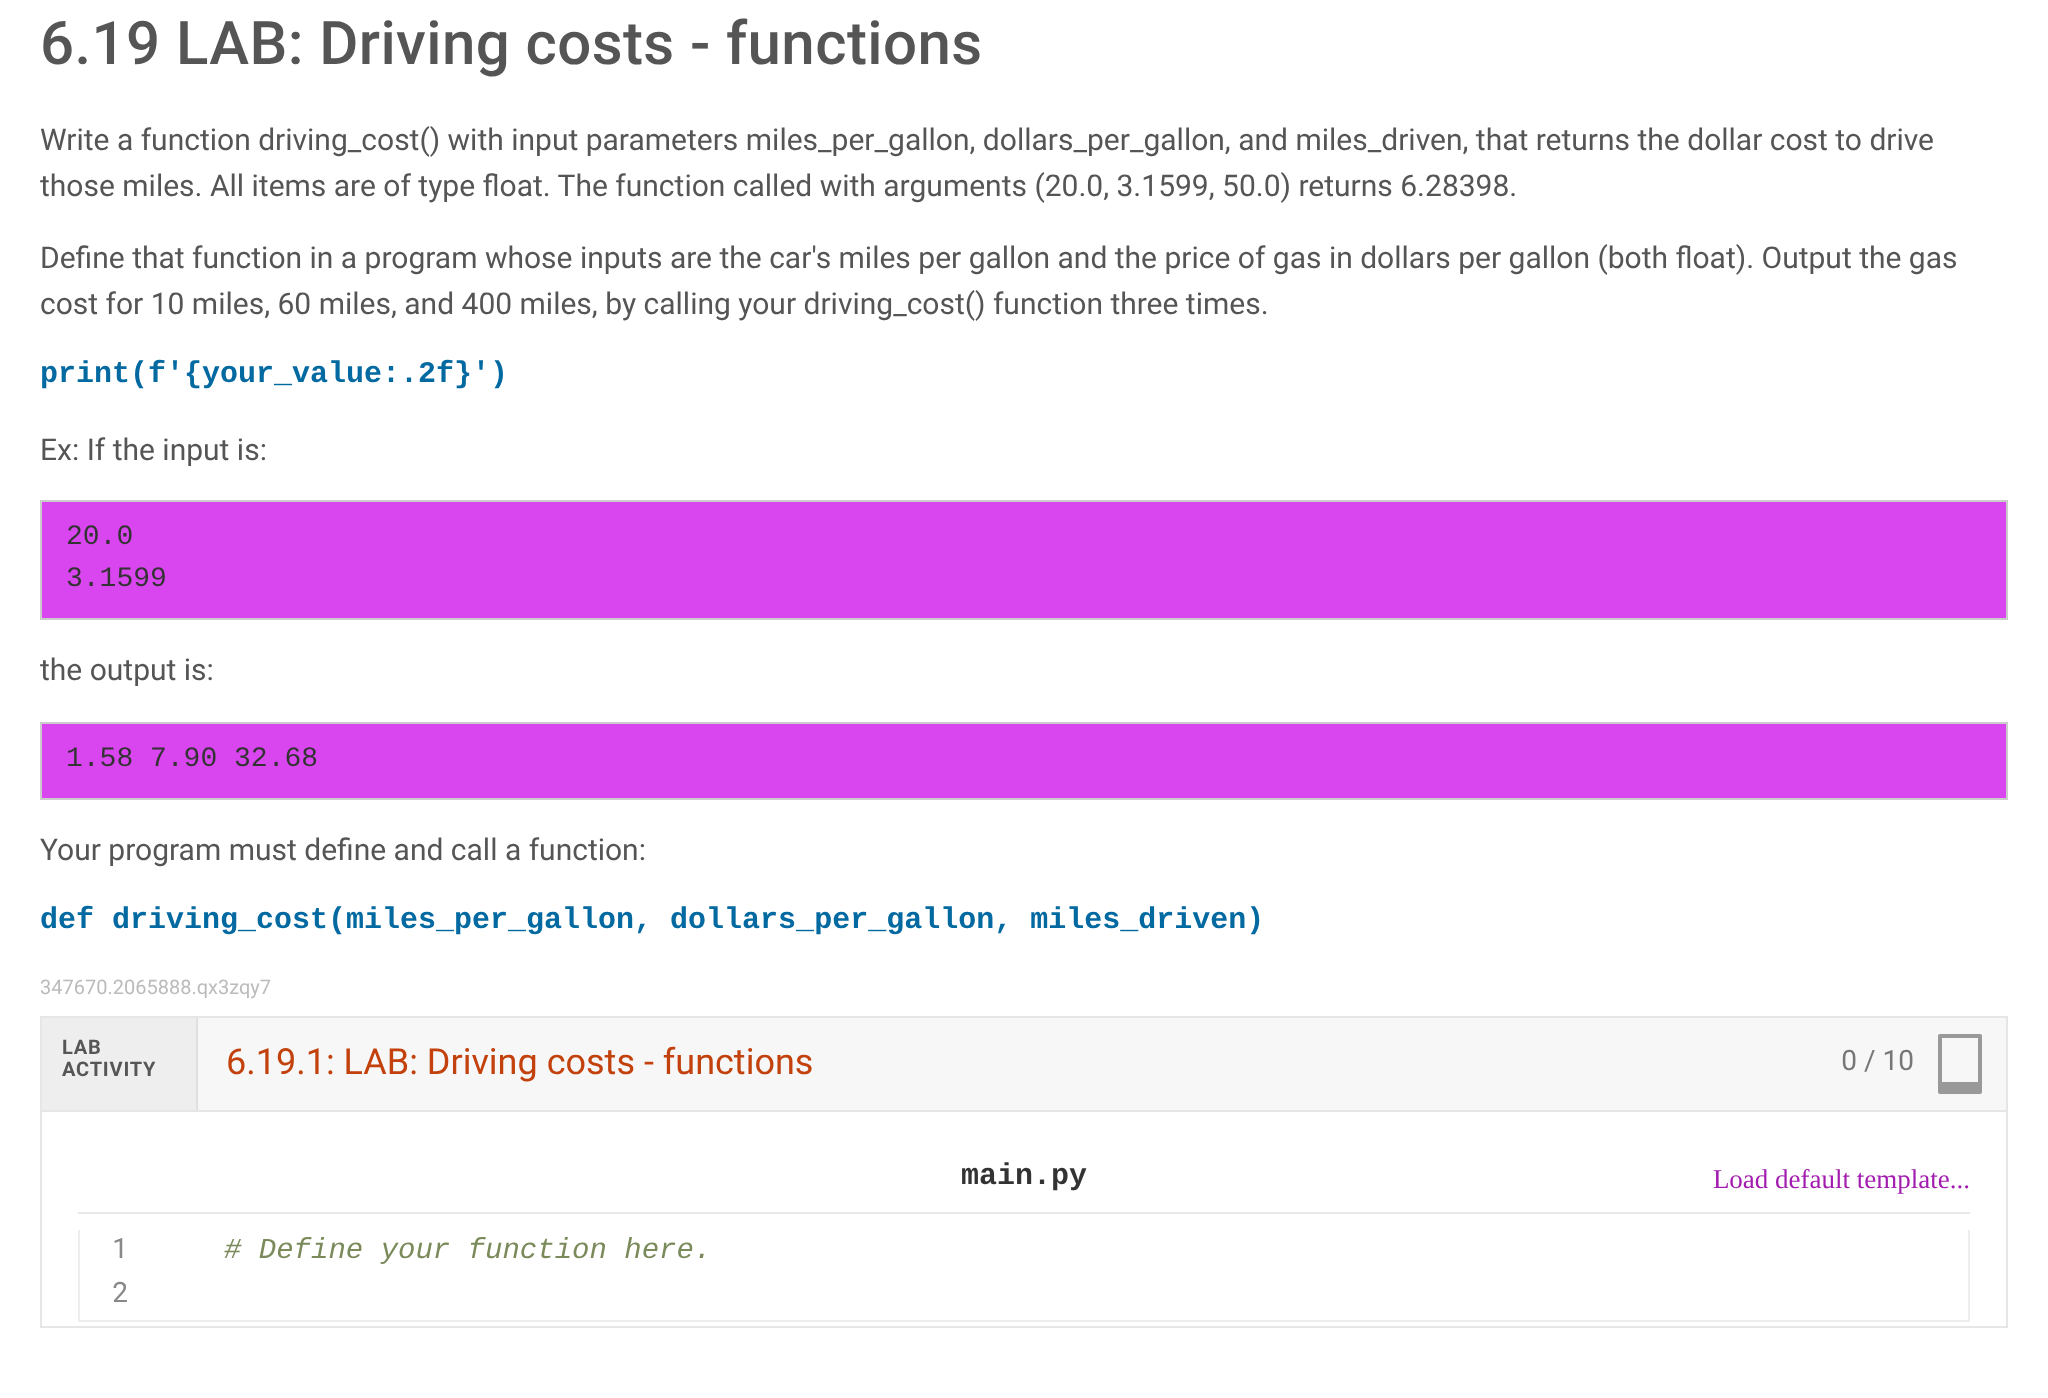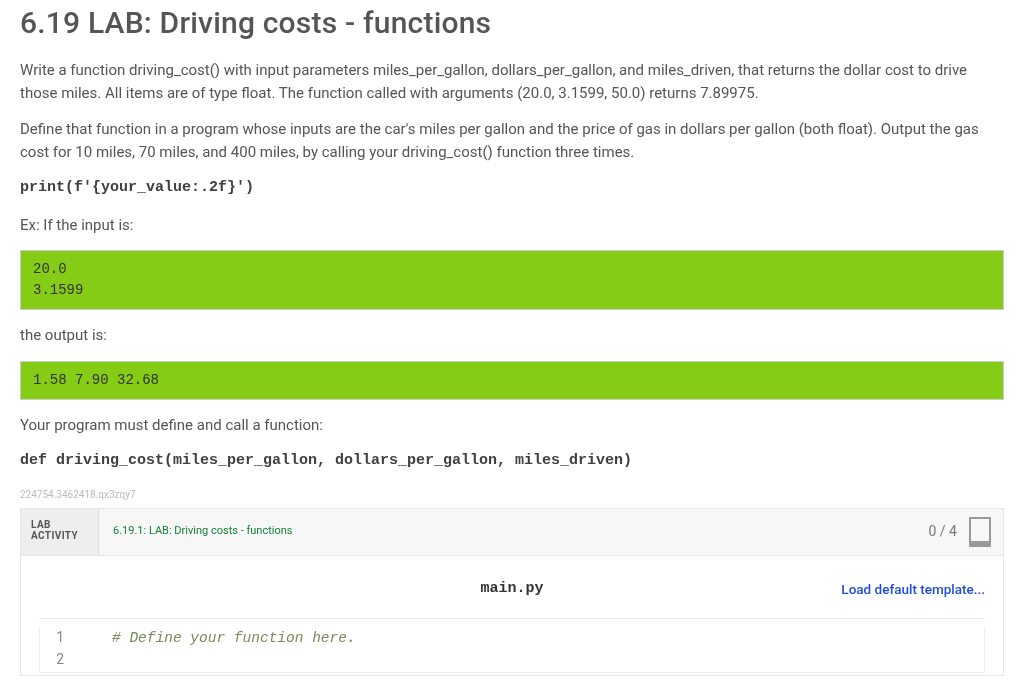--- a/index.html
+++ b/index.html
@@ -15,26 +15,26 @@
   h1 {
     font-size: 30px;
     font-weight: 500;
     color: #555;
     letter-spacing: 0.2px;
   }
   p.descr { margin: 14px 0; color: #555; }
   .codeline {
     font-family: "Courier New", Courier, monospace;
     font-weight: 600;
-    color: #404040;
+    color: #0369a1;
     margin-bottom: 14px;
   }
   .codebox {
     border: 1px solid #ccc;
-    background: #84cc16;
+    background: #d946ef;
     padding: 8px 12px;
     font-family: "Courier New", Courier, monospace;
     white-space: pre;
     font-size: 14px;
     color: #333;
     margin: 10px 0 14px 0;
   }
   .tinygrey {
     color: #bbb;
     font-size: 10px;
@@ -59,22 +59,22 @@
     font-size: 10px;
     font-weight: 700;
     color: #565656;
     letter-spacing: 0.4px;
     padding: 10px 10px;
     line-height: 1.15;
     width: 78px;
   }
   .lab-title {
     flex: 1;
-    font-size: 11px;
-    color: #15803d;
+    font-size: 18px;
+    color: #c2410c;
     display: flex;
     align-items: center;
     padding-left: 14px;
     text-align: right;
   }
   .lab-score {
     font-size: 14px;
     color: #777;
     display: flex;
     align-items: center;
@@ -84,39 +84,40 @@
     width: 22px; height: 30px;
     border: 2px solid #999;
     border-bottom-width: 6px;
     margin: 8px 12px 8px 2px;
     border-radius: 1px;
   }
   .lab-body { padding: 22px 18px 2px 18px; }
   .file-bar {
     display: flex;
     border-bottom: 1px solid #e8e8e8;
-    padding-bottom: 18px;
+    padding-bottom: 6px;
     margin-bottom: 8px;
     align-items: flex-end;
   }
   .file-spacer { flex: 1; }
   .file-name {
     font-family: "Courier New", Courier, monospace;
     font-weight: 700;
     color: #333;
     font-size: 15px;
     flex: 1;
     text-align: left;
   }
   .file-center { text-align: center; flex: 0 0 auto; }
   .load-tmpl {
-    color: #1d4ed8;
+    color: #a21caf;
     font-size: 13.5px;
     cursor: pointer;
     font-weight: 500;
+    font-family: Liberation Serif, serif;
   }
   .editor {
     font-family: "Courier New", Courier, monospace;
     background: #fff;
     border: 1px solid #eee;
     border-top: none;
     font-size: 14.5px;
     line-height: 1.55;
   }
   .erow { display: flex; }
@@ -132,44 +133,44 @@
   .eline { flex: 1; white-space: pre; }
   .cm  { color: #7a8a5a; font-style: italic; margin-left: 38px; }                       
 </style>
 </head>
 <body>
 
 <div class="page">
 
   <h1>6.19 LAB: Driving costs - functions</h1>
 
-  <p class="descr">Write a function driving_cost() with input parameters miles_per_gallon, dollars_per_gallon, and miles_driven, that returns the dollar cost to drive those miles. All items are of type float. The function called with arguments (20.0, 3.1599, 50.0) returns 7.89975.</p>
-  <p class="descr">Define that function in a program whose inputs are the car's miles per gallon and the price of gas in dollars per gallon (both float). Output the gas cost for 10 miles, 70 miles, and 400 miles, by calling your driving_cost() function three times.</p>
+  <p class="descr">Write a function driving_cost() with input parameters miles_per_gallon, dollars_per_gallon, and miles_driven, that returns the dollar cost to drive those miles. All items are of type float. The function called with arguments (20.0, 3.1599, 50.0) returns 6.28398.</p>
+  <p class="descr">Define that function in a program whose inputs are the car's miles per gallon and the price of gas in dollars per gallon (both float). Output the gas cost for 10 miles, 60 miles, and 400 miles, by calling your driving_cost() function three times.</p>
   <div class="codeline">print(f'{your_value:.2f}')</div>
 
   <p class="descr">Ex: If the input is:</p>
   <div class="codebox">20.0
 3.1599</div>
 
   <p class="descr">the output is:</p>
   <div class="codebox">1.58 7.90 32.68</div>
 
   <p class="descr">Your program must define and call a function:</p>
   <div class="codeline">def driving_cost(miles_per_gallon, dollars_per_gallon, miles_driven)</div>
 
-  <div class="tinygrey">224754.3462418.qx3zqy7</div>
+  <div class="tinygrey">347670.2065888.qx3zqy7</div>
 
   <div class="lab-wrap">
     <div class="lab-hdr">
       <div class="lab-badge">
         <div>LAB</div>
         <div>ACTIVITY</div>
       </div>
       <div class="lab-title">6.19.1: LAB: Driving costs - functions</div>
-      <div class="lab-score">0 / 4</div>
+      <div class="lab-score">0 / 10</div>
       <div class="lab-check"></div>
     </div>
 
     <div class="lab-body">
       <div class="file-bar">
         <div class="file-spacer"></div>
         <div class="file-name file-center">main.py</div>
         <div class="file-spacer" style="text-align:right;">
           <span class="load-tmpl">Load default template...</span>
         </div>

